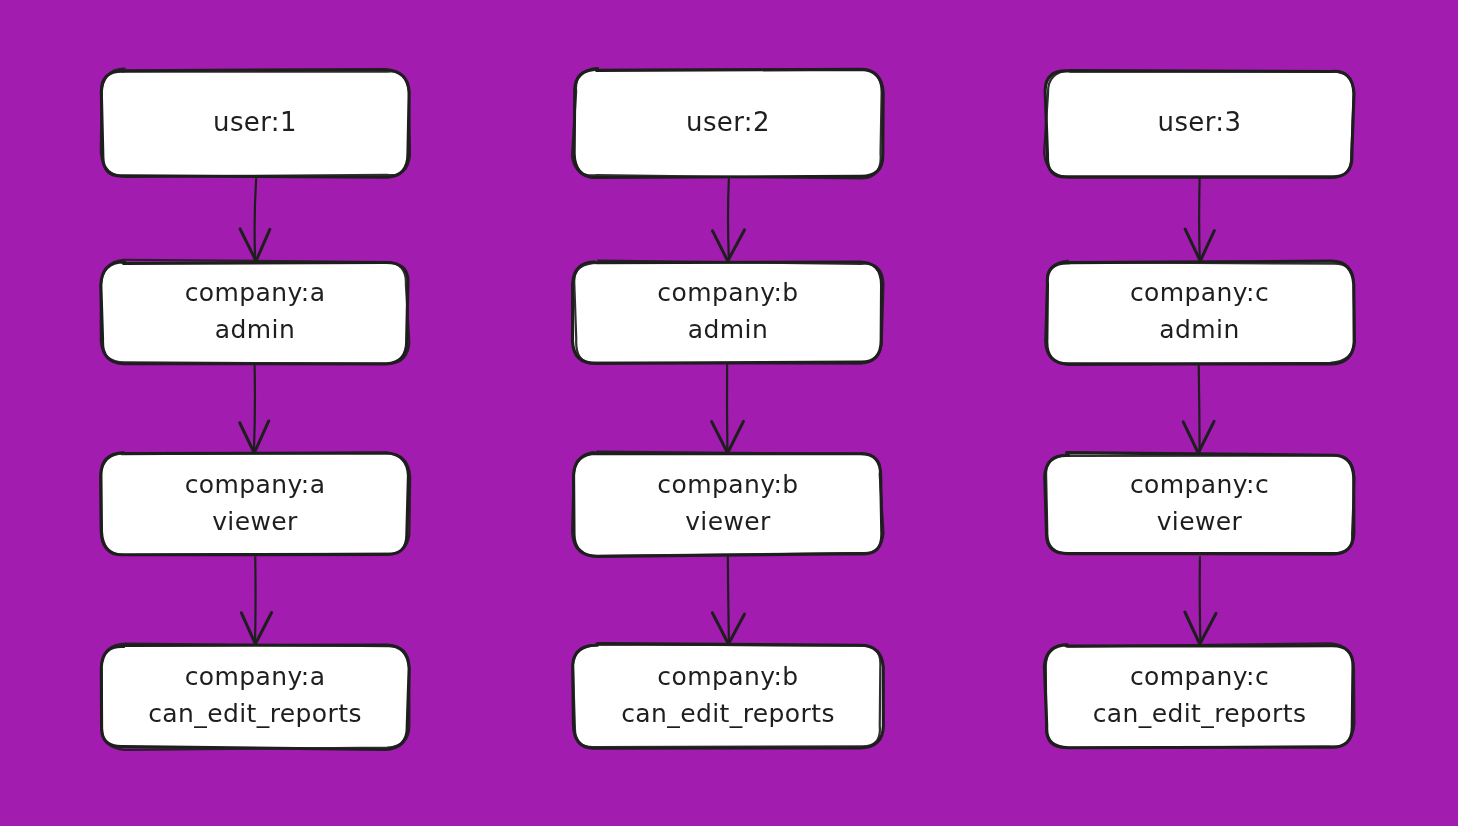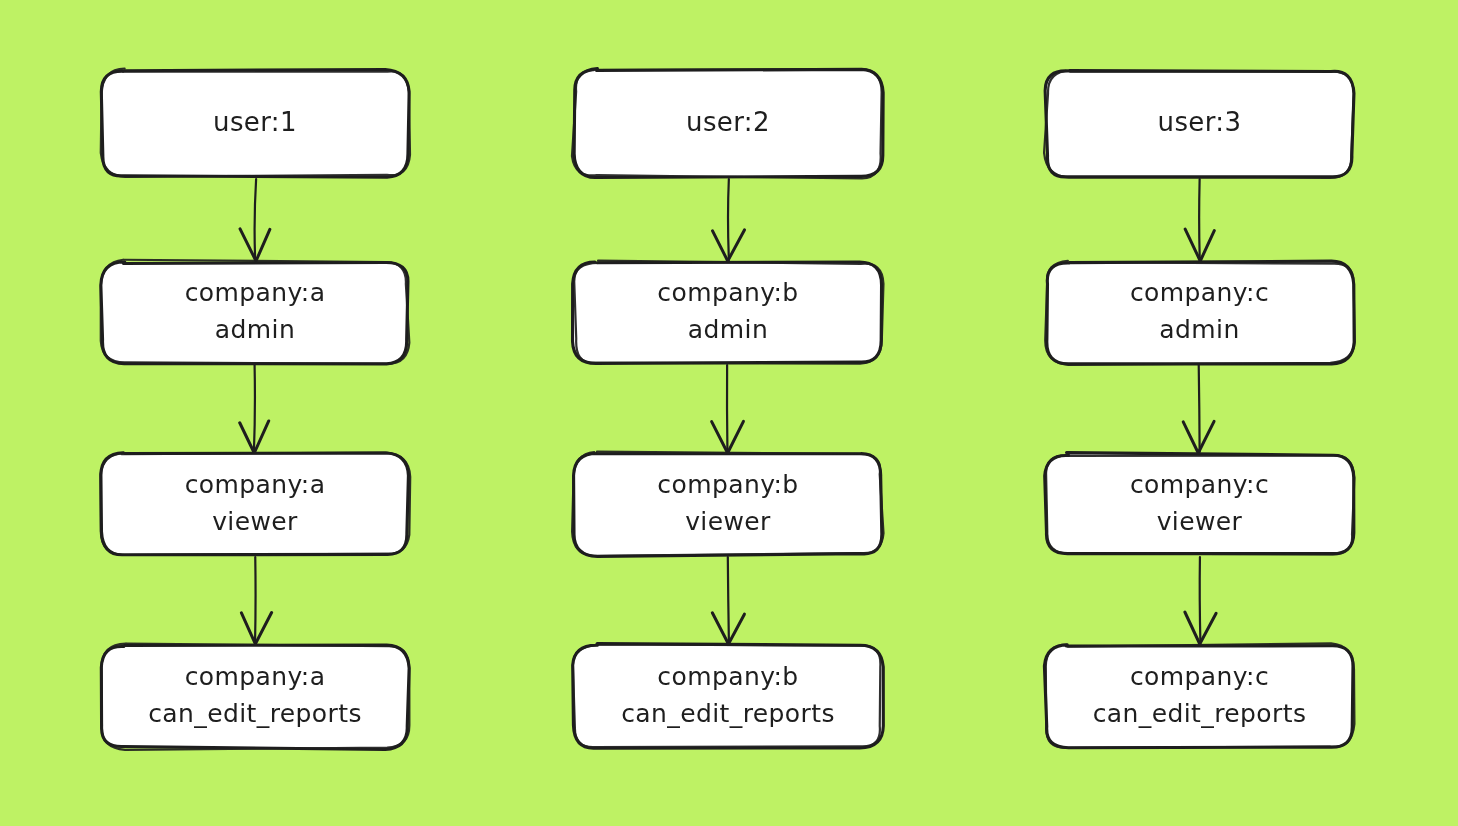--- a/index.html
+++ b/index.html
@@ -10,21 +10,21 @@
   body {
     width: 1458px;
     height: 826px;
     overflow: hidden;
     font-family: "DejaVu Sans", sans-serif;
   }
   #canvas {
     position: relative;
     width: 1458px;
     height: 826px;
-    background: #bef264;
+    background: #a21caf;
   }
   svg#sketch {
     position: absolute;
     top: 0;
     left: 0;
     width: 1458px;
     height: 826px;
   }
   .node-box {
     fill: #ffffff;

